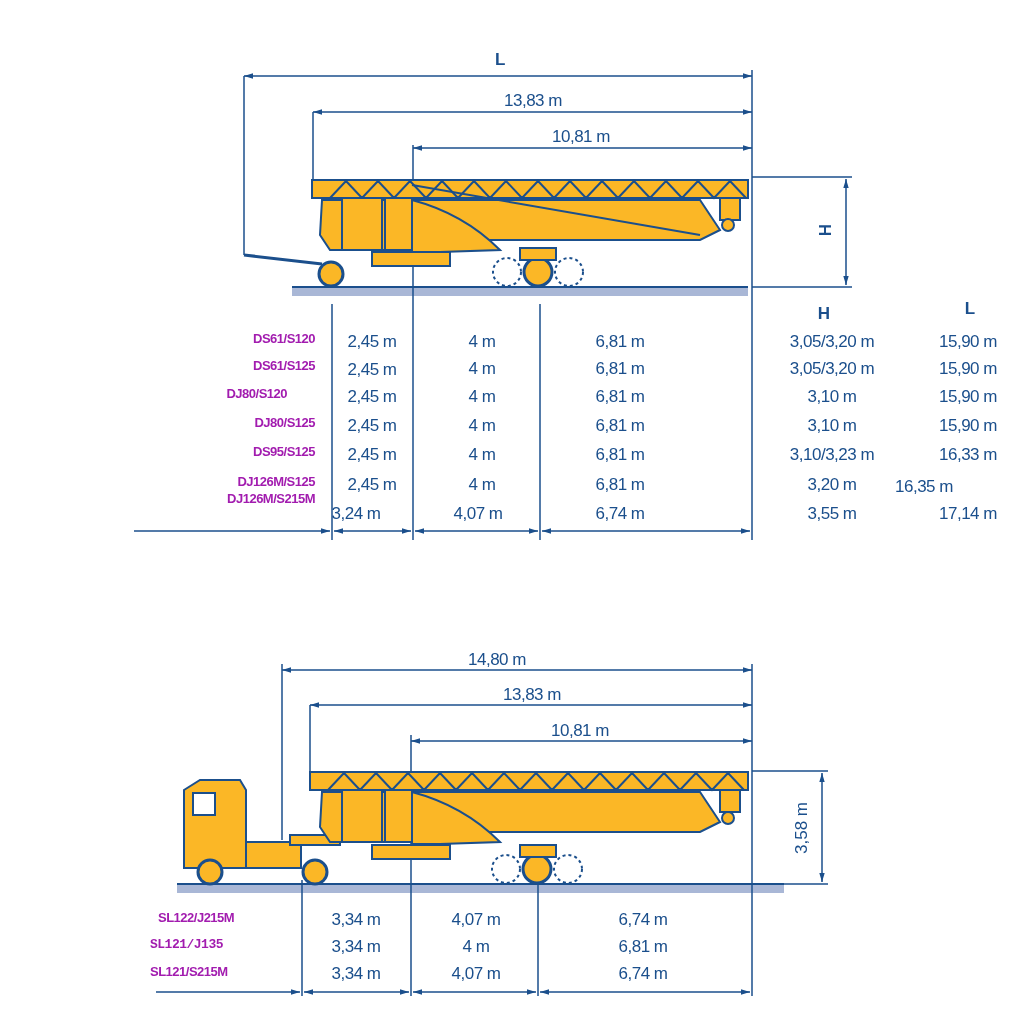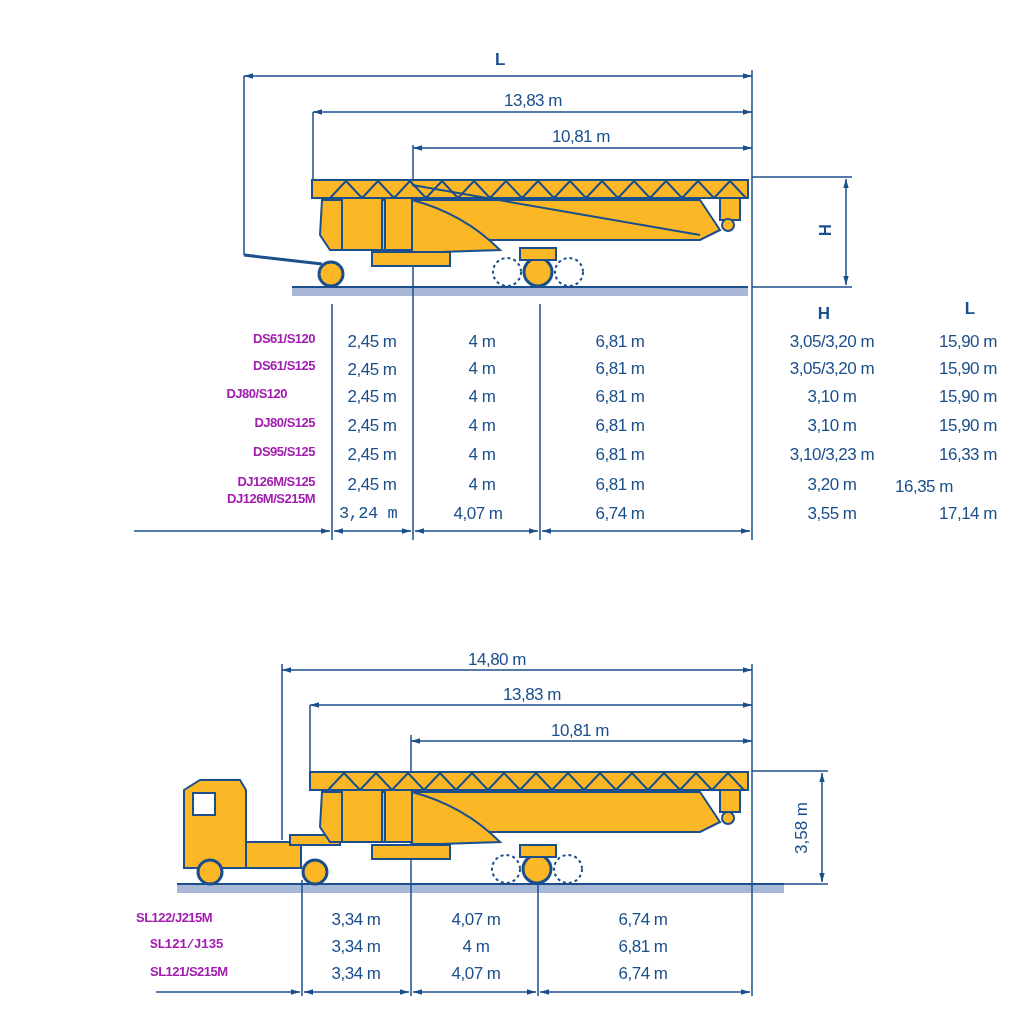--- a/index.html
+++ b/index.html
@@ -135,21 +135,21 @@
   <div>
     <div class="model" style="right:709px;top:474px;">DJ126M/S125</div>
     <div class="cell" style="left:372px;top:475px;">2,45 m</div>
     <div class="cell" style="left:482px;top:475px;">4 m</div>
     <div class="cell" style="left:620px;top:475px;">6,81 m</div>
     <div class="cell" style="left:832px;top:475px;">3,20 m</div>
     <div class="cell" style="left:916px;top:477px;margin-left:8px;">16,35 m</div>
   </div>
   <div>
     <div class="model" style="right:709px;top:491px;">DJ126M/S215M</div>
-    <div class="cell" style="left:368px;top:504px;font-family:Liberation Mono, monospace;">3,24 m</div>
+    <div class="cell" style="left:356px;top:504px;">3,24 m</div>
     <div class="cell" style="left:478px;top:504px;">4,07 m</div>
     <div class="cell" style="left:620px;top:504px;">6,74 m</div>
     <div class="cell" style="left:832px;top:504px;">3,55 m</div>
     <div class="cell" style="left:968px;top:504px;">17,14 m</div>
   </div>
 </div>
 </div>
 
 <div>
 <svg class="layer" width="1024" height="1024" style="pointer-events:none">
@@ -206,21 +206,21 @@
   </g>
 </svg>
 
 <div class="dimlbl" style="left:497px;top:650px;text-align:right;">14,80 m</div>
 <div class="dimlbl" style="left:532px;top:685px;">13,83 m</div>
 <div class="dimlbl" style="left:580px;top:721px;">10,81 m</div>
 <div class="vlbl" style="left:776px;top:818px;">3,58 m</div>
 
 <div>
   <div>
-    <div class="model model-left" style="left:136px;top:910px;">SL122/J215M</div>
+    <div class="model model-left" style="left:158px;top:910px;">SL122/J215M</div>
     <div class="cell" style="left:356px;top:910px;">3,34 m</div>
     <div class="cell" style="left:476px;top:910px;">4,07 m</div>
     <div class="cell" style="left:643px;top:910px;">6,74 m</div>
   </div>
   <div>
     <div class="model model-left" style="left:150px;top:937px;font-family:Liberation Mono, monospace;">SL121/J135</div>
     <div class="cell" style="left:356px;top:937px;">3,34 m</div>
     <div class="cell" style="left:476px;top:937px;">4 m</div>
     <div class="cell" style="left:643px;top:937px;">6,81 m</div>
   </div>

